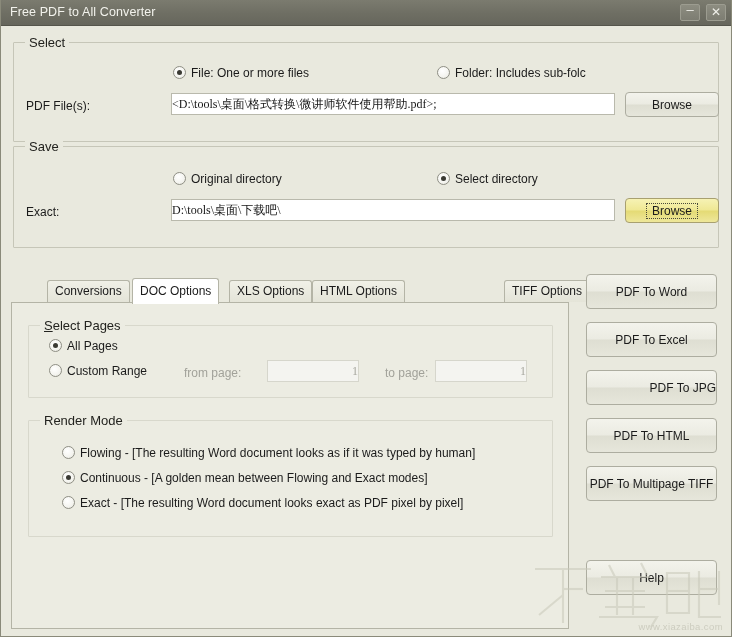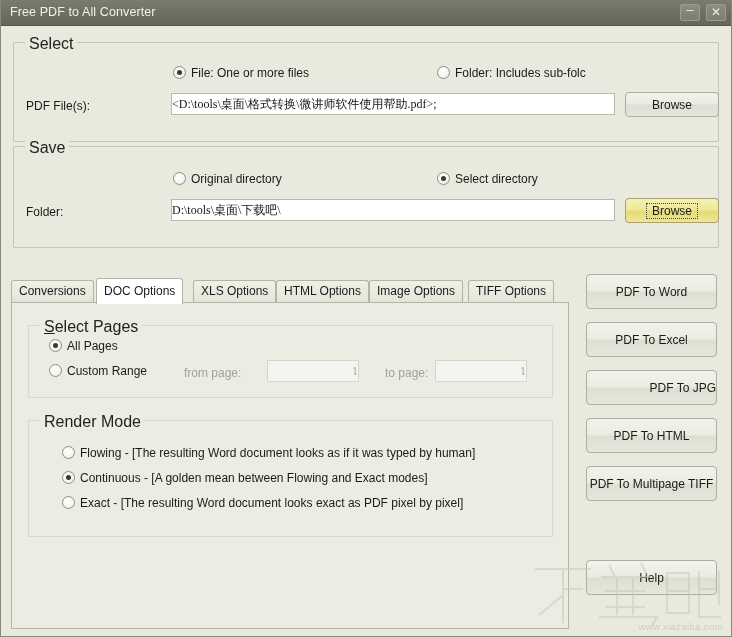--- a/index.html
+++ b/index.html
@@ -72,21 +72,21 @@
     position: absolute;
     border: 1px solid #c6c6b8;
     border-radius: 1px;
     background: transparent;
   }
   .group > .group-title {
     position: absolute;
     top: -8px; left: 11px;
     padding: 0 4px;
     background: #e9e9de;
-    font-size: 16px;
+    font-size: 13px;
     color: #23231f;
     white-space: nowrap;
   }
   .group-inner {
     border: 1px solid #d8d8cc;
     border-radius: 1px;
     background: transparent;
   }
   .group-inner > .group-title {
     background: #ecece2;
@@ -194,20 +194,21 @@
     background: linear-gradient(to bottom, #f0f0e7 0%, #e4e4d8 100%);
     border: 1px solid #b4b4a6;
     border-bottom: none;
     border-radius: 3px 3px 0 0;
     font-size: 12px;
     color: #1b1b1b;
     padding: 0 7px;
     line-height: 21px;
     white-space: nowrap;
     cursor: default;
+    margin-left: 36px;
   }
   .tab.active {
     top: 0px;
     height: 26px;
     line-height: 24px;
     background: #ffffff;
     border: 1px solid #b4b4a6;
     border-bottom: none;
     z-index: 5;
   }
@@ -279,44 +280,41 @@
       <div class="group-title">Save</div>
 
       <div class="radio" style="left:159px; top:25px;">
         <span class="dot"></span><span class="lbl">Original directory</span>
       </div>
 
       <div class="radio checked" style="left:423px; top:25px;">
         <span class="dot"></span><span class="lbl">Select directory</span>
       </div>
 
-      <div class="field-label" style="left:12px; top:58px;">Folder:</div>
+      <div class="field-label" style="left:12px; top:58px;">Exact:</div>
 
       <div class="textbox" style="left:157px; top:52px; width:444px; height:22px; line-height:20px;">D:\tools\桌面\下载吧\</div>
 
       <div class="btn focused" style="left:611px; top:51px; width:94px; height:25px;">
         <span class="inner">Browse</span>
       </div>
     </div>
 
     <div class="tabstrip">
       <div class="tab" style="left:0px;">
         <span>Conversions</span>
       </div>
       <div class="tab active" style="left:85px;">
         <span>DOC Options</span>
       </div>
       <div class="tab" style="left:182px;">
         <span>XLS Options</span>
       </div>
       <div class="tab" style="left:265px;">
         <span>HTML Options</span>
-      </div>
-      <div class="tab" style="left:358px;">
-        <span>Image Options</span>
       </div>
       <div class="tab" style="left:457px;">
         <span>TIFF Options</span>
       </div>
     </div>
 
     <div class="tabpanel">
 
       <div class="group group-inner" style="left:16px; top:22px; width:525px; height:73px;text-align:right;">
         <div class="group-title"><span class="underline-accel">S</span><span>elect Pages</span></div>

